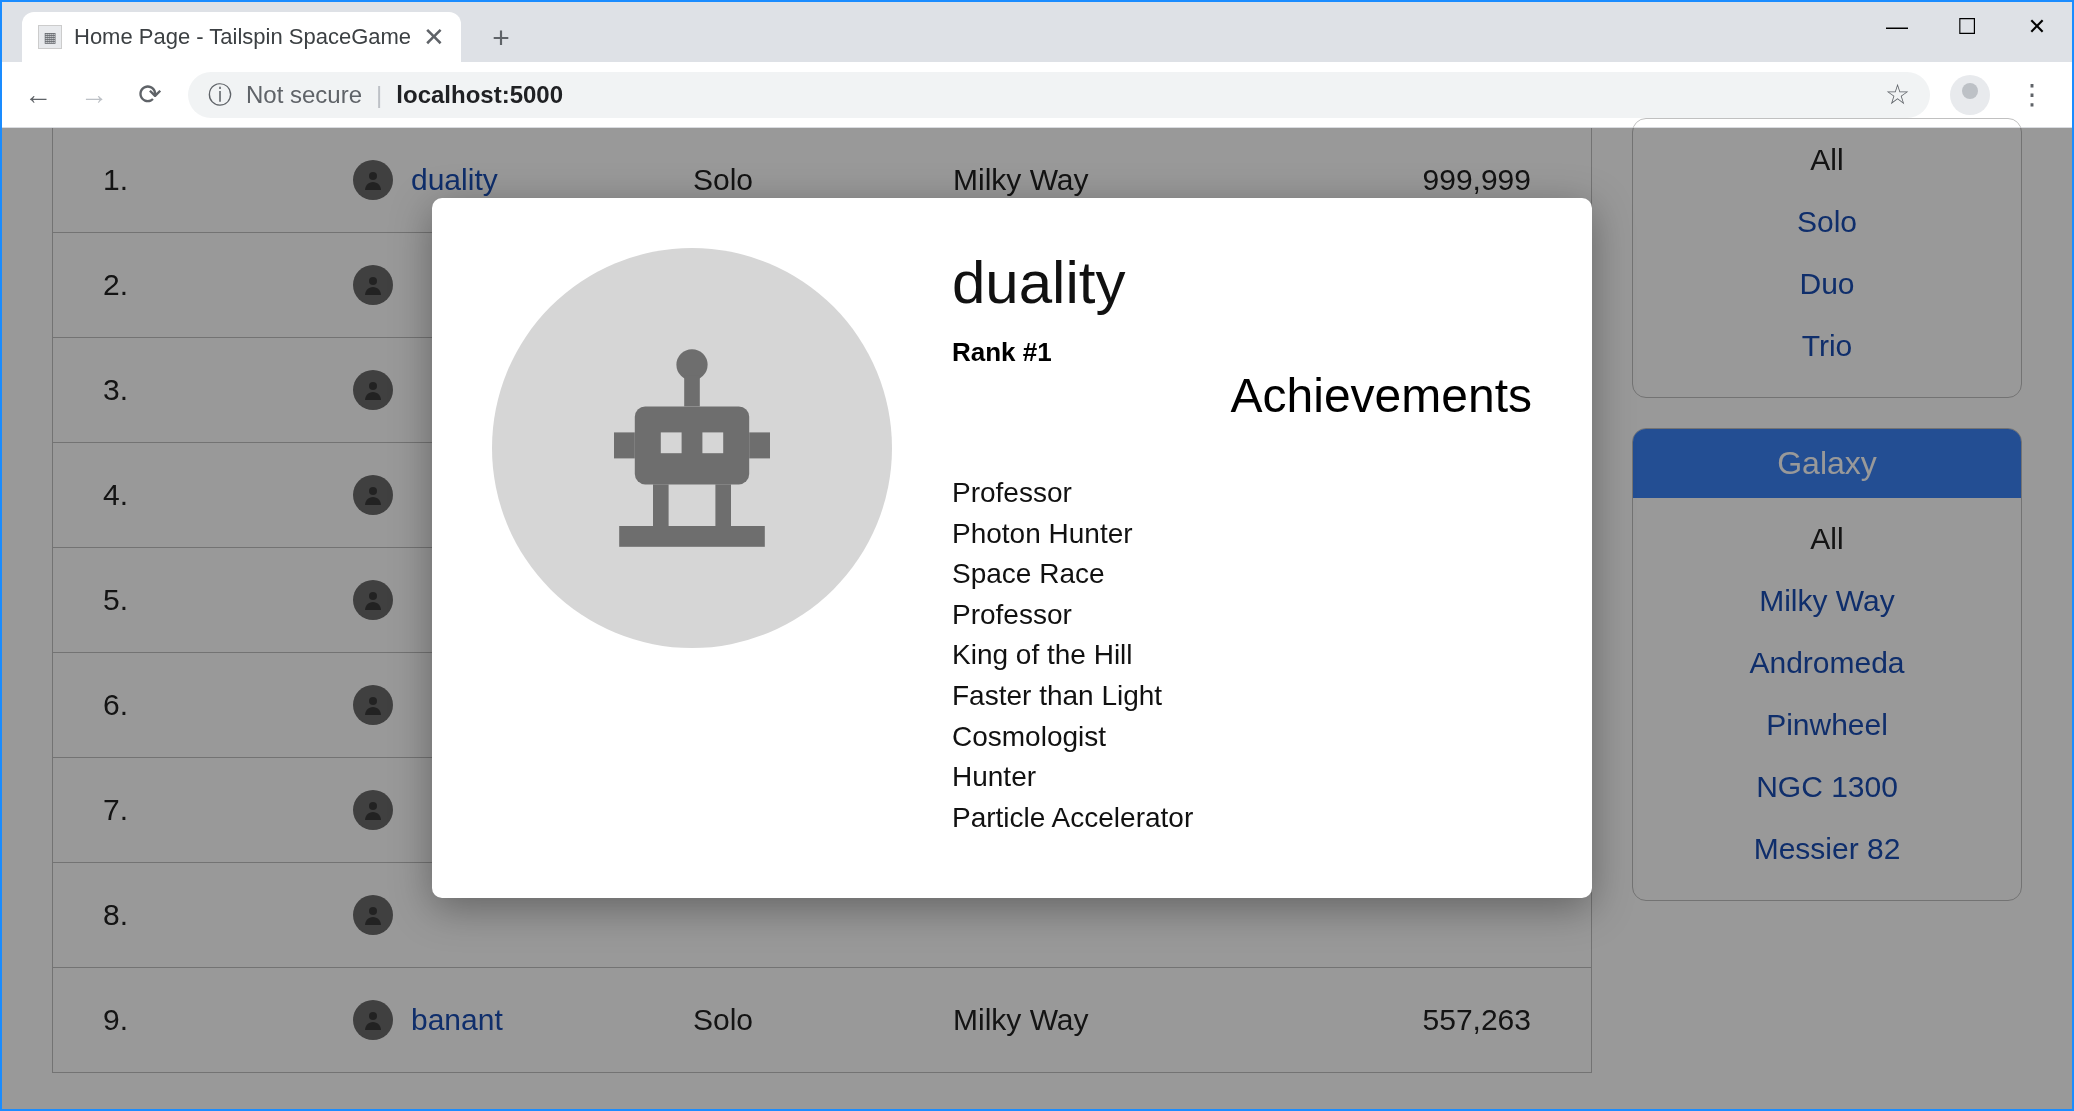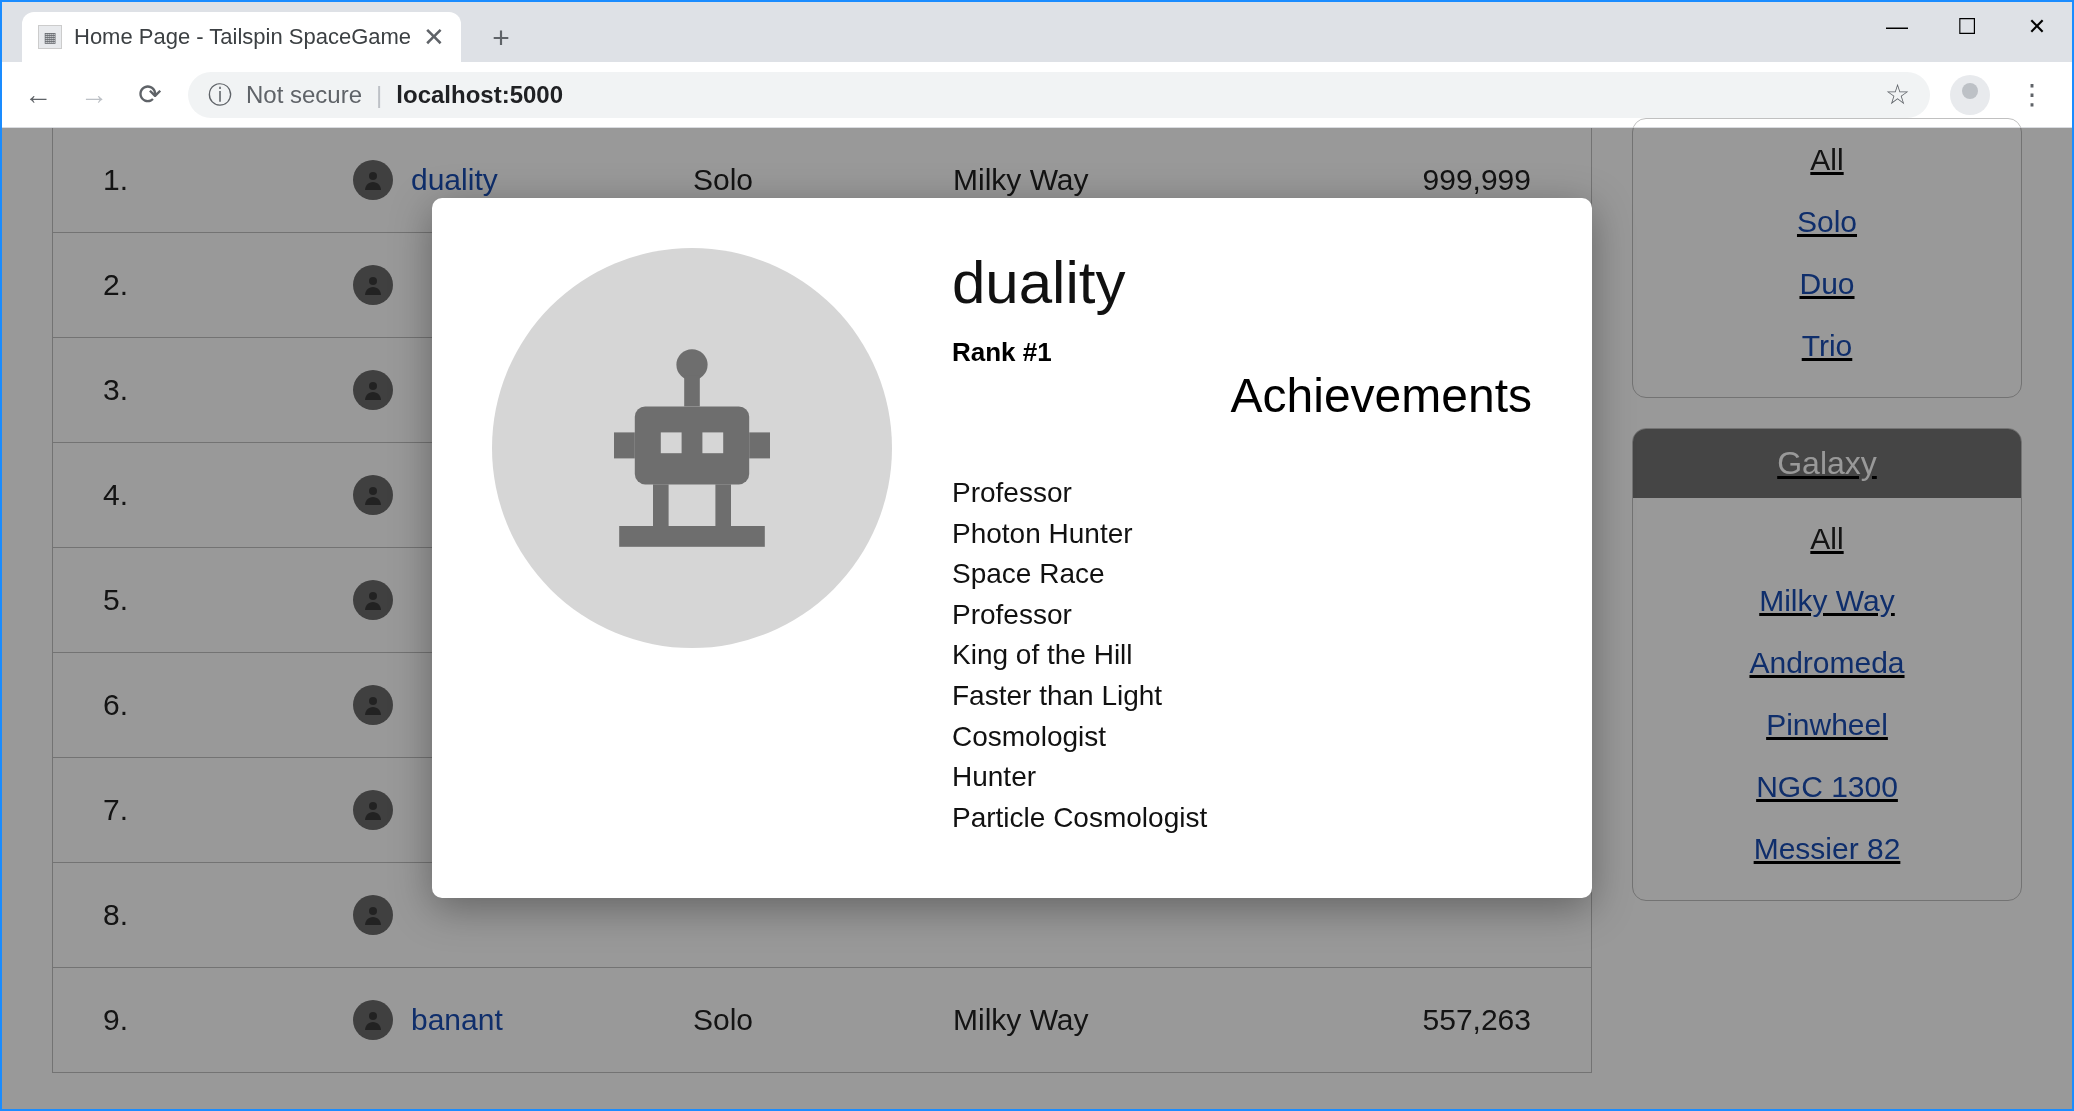--- a/index.html
+++ b/index.html
@@ -125,30 +125,29 @@
     width: 40px; height: 40px; border-radius: 50%;
     background: #6b6b6b; display: flex; align-items: center; justify-content: center;
   }
   .player-avatar svg { width: 24px; height: 24px; fill: #3a3a3a; }
   .player-name { color: #1a4db3; }
   .score { text-align: right; padding-right: 60px; }
 
   .sidebar {
     width: 390px;
     margin-top: -10px;
-    text-decoration: underline;
   }
   .panel {
     border: 1px solid #c0c0c0;
     border-radius: 14px;
     margin-bottom: 30px;
     overflow: hidden;
   }
   .panel-header {
-    background: #737373;
+    background: #3b82f6;
     color: #fff;
     text-align: center;
     font-size: 32px;
     padding: 16px 0;
   }
   .panel-list { padding: 10px 0 20px; }
   .panel-item {
     text-align: center;
     font-size: 30px;
     padding: 14px 0;
@@ -408,17 +407,17 @@
       <div class="modal-ach-title">Achievements</div>
       <div id="ach-list">
           <div class="ach-item">Professor</div>
           <div class="ach-item">Photon Hunter</div>
           <div class="ach-item">Space Race</div>
           <div class="ach-item">Professor</div>
           <div class="ach-item">King of the Hill</div>
           <div class="ach-item">Faster than Light</div>
           <div class="ach-item">Cosmologist</div>
           <div class="ach-item">Hunter</div>
-          <div class="ach-item">Particle Cosmologist</div>
+          <div class="ach-item">Particle Accelerator</div>
         </div>
     </div>
   </div>
 </div>
 
 </body></html>

